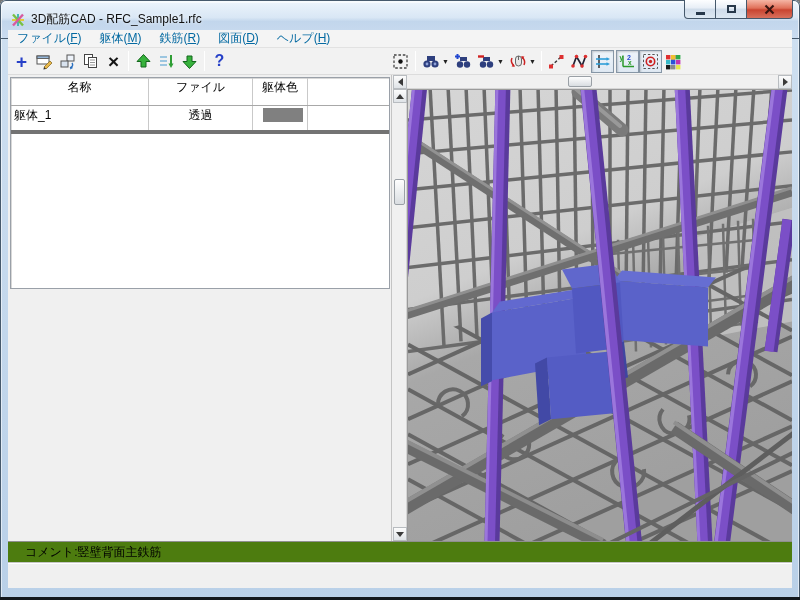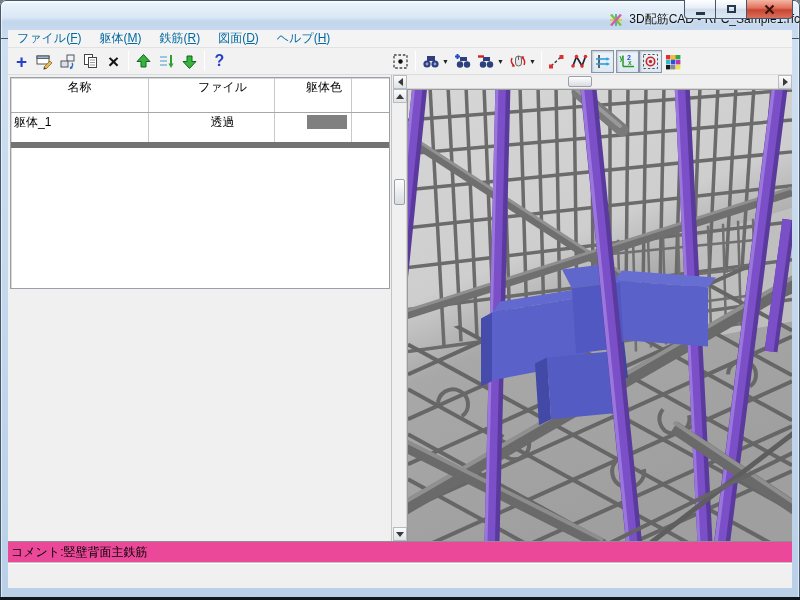--- a/index.html
+++ b/index.html
@@ -7,21 +7,21 @@
   #stage{position:relative;width:800px;height:600px;overflow:hidden;}
 
   
   #frame{position:absolute;inset:0;background:linear-gradient(#cfe0f1,#b9d0e8);
          border-radius:6px 6px 0 0;box-shadow:inset 0 0 0 1px #46596c, inset 0 0 0 2px rgba(255,255,255,.55);}
   #frame-bottom-dark{position:absolute;left:0;right:0;bottom:0;height:3px;background:#12171c;}
 
   
   #titlebar{position:absolute;left:0;top:0;width:800px;height:39px;display:flex;align-items:center;
             background:linear-gradient(#eef5fc,#d9e7f5 45%,#c2d6ec 55%,#cbdcf0);
-            border-radius:6px 6px 0 0;box-shadow:inset 0 0 0 1px #46596c, inset 0 1px 0 2px rgba(255,255,255,.6);justify-content:flex-end;}
+            border-radius:6px 6px 0 0;box-shadow:inset 0 0 0 1px #46596c, inset 0 1px 0 2px rgba(255,255,255,.6);}
   #app-icon{margin:0 5px 0 10px;width:16px;height:16px;}
   #title-text{font-size:12px;color:#111;text-shadow:0 0 4px #fff;white-space:nowrap;}
   #win-buttons{position:absolute;top:0;right:7px;display:flex;}
   .wbtn{height:19px;border:1px solid #45586b;border-top:none;display:flex;align-items:center;justify-content:center;
         background:linear-gradient(#fdfeff,#e7eef6 45%,#cfdcea 50%,#dde8f2);}
   .wbtn.min{width:32px;border-radius:0 0 0 4px;}
   .wbtn.max{width:31px;border-left:none;}
   .wbtn.close{width:46px;border-left:none;border-radius:0 0 4px 0;
         background:linear-gradient(#f5b6a5,#e0715a 45%,#c94430 55%,#d8705c);}
   .glyph-min{width:9px;height:3px;background:#27384a;margin-top:8px;}
@@ -45,23 +45,23 @@
   .drop{font-size:7px;color:#222;margin:0 1px 0 -1px;width:9px;text-align:center;}
   .gi-plus{color:#2741c8;font-size:19px;font-weight:bold;line-height:1;}
   .gi-x{color:#141414;font-size:19px;font-weight:bold;line-height:1;}
   .gi-q{color:#2741c8;font-size:16px;font-weight:bold;line-height:1;}
 
   
   #main{position:absolute;left:0;top:45px;width:784px;height:466px;}
   #left-pane{position:absolute;left:0;top:0;width:384px;height:466px;background:#f0f0f0;border-right:1px solid #c4c4c4;}
   #body-table{position:absolute;left:2px;top:2px;width:380px;height:212px;background:#fff;
               border:1px solid #9aa0a8;box-shadow:inset 1px 1px 0 #d8d8d8;font-size:12px;color:#000;}
-  .trow{display:grid;grid-template-columns:138px 104px 55px 1fr;height:35px;line-height:18px;gap:22px;}
+  .trow{display:grid;grid-template-columns:138px 104px 55px 1fr;height:28px;line-height:18px;}
   .trow.head{border-bottom:1px solid #a8a8a8;}
-  .trow.data{border-bottom:6px solid #737373;}
+  .trow.data{border-bottom:4px solid #737373;}
   .tcell{border-right:1px solid #c9c9c9;padding:0 3px;overflow:hidden;white-space:nowrap;}
   .tcell.center{text-align:center;}
   .tcell.last{border-right:1px solid #c9c9c9;}
   .swatch{width:40px;height:14px;margin:2px 0 0 7px;}
 
   #right-pane{position:absolute;left:385px;top:0;width:399px;height:466px;background:#f0f0f0;}
   
   .sb-h{position:absolute;left:0;top:0;width:399px;height:14px;background:#f0f0f0;border-bottom:1px solid #d5d5d5;}
   .sb-v{position:absolute;left:0;top:14px;width:14px;height:452px;background:#f0f0f0;border-right:1px solid #d5d5d5;}
   .sb-btn{position:absolute;width:14px;height:14px;background:linear-gradient(#fcfcfc,#dfe3e7);
@@ -71,22 +71,22 @@
   .tri.right{border-top:4px solid transparent;border-bottom:4px solid transparent;border-left:5px solid #3a3a3a;}
   .tri.up{border-left:4px solid transparent;border-right:4px solid transparent;border-bottom:5px solid #3a3a3a;}
   .tri.down{border-left:4px solid transparent;border-right:4px solid transparent;border-top:5px solid #3a3a3a;}
   .sb-thumb{position:absolute;background:linear-gradient(#fefefe,#d9dde1);border:1px solid #9aa0a6;border-radius:2px;}
 
   #viewport{position:absolute;left:14px;top:14px;width:385px;height:452px;overflow:hidden;
             border-left:1px solid #9a9a9a;border-top:1px solid #9a9a9a;background:#cfcfcf;}
   #viewport svg{display:block;width:100%;height:100%;}
 
   
-  #comment-bar{position:absolute;left:0;top:511px;width:784px;height:21px;background:#ec4899;
-               border-top:1px solid #8f8f8f;font-size:12px;color:#000;line-height:20px;padding-left:3px;}
+  #comment-bar{position:absolute;left:0;top:511px;width:784px;height:21px;background:#4d7c0f;
+               border-top:1px solid #8f8f8f;font-size:12px;color:#000;line-height:20px;padding-left:17px;}
   #status-bar{position:absolute;left:0;top:532px;width:784px;height:26px;background:#f0f0f0;
               border-top:1px solid #c6c6c6;box-shadow:inset 0 1px 0 #fff;}
 </style>
 </head>
 <body>
 
 <div id="stage">
   <div id="frame"></div>
 
   <div id="titlebar">

